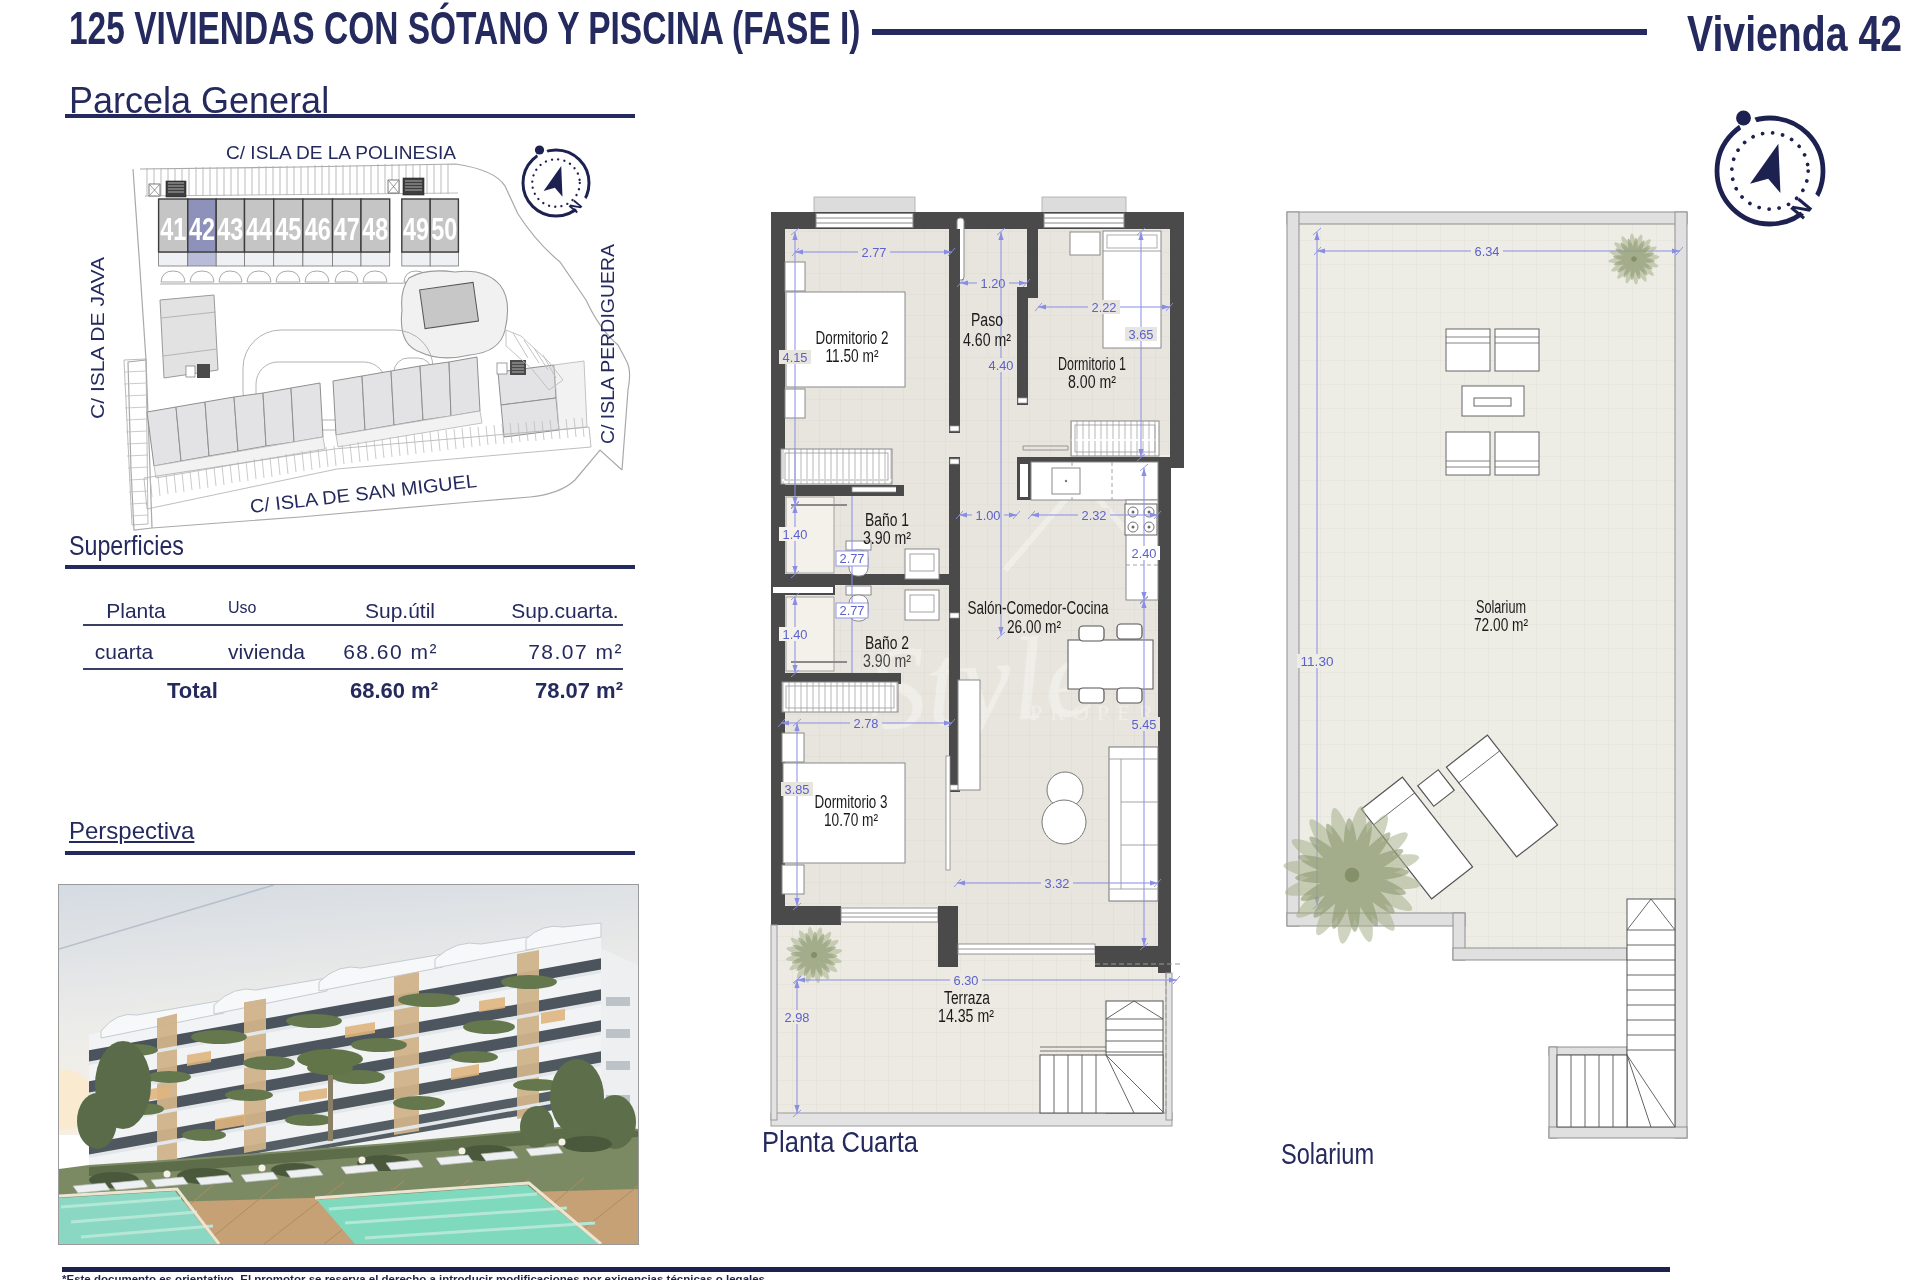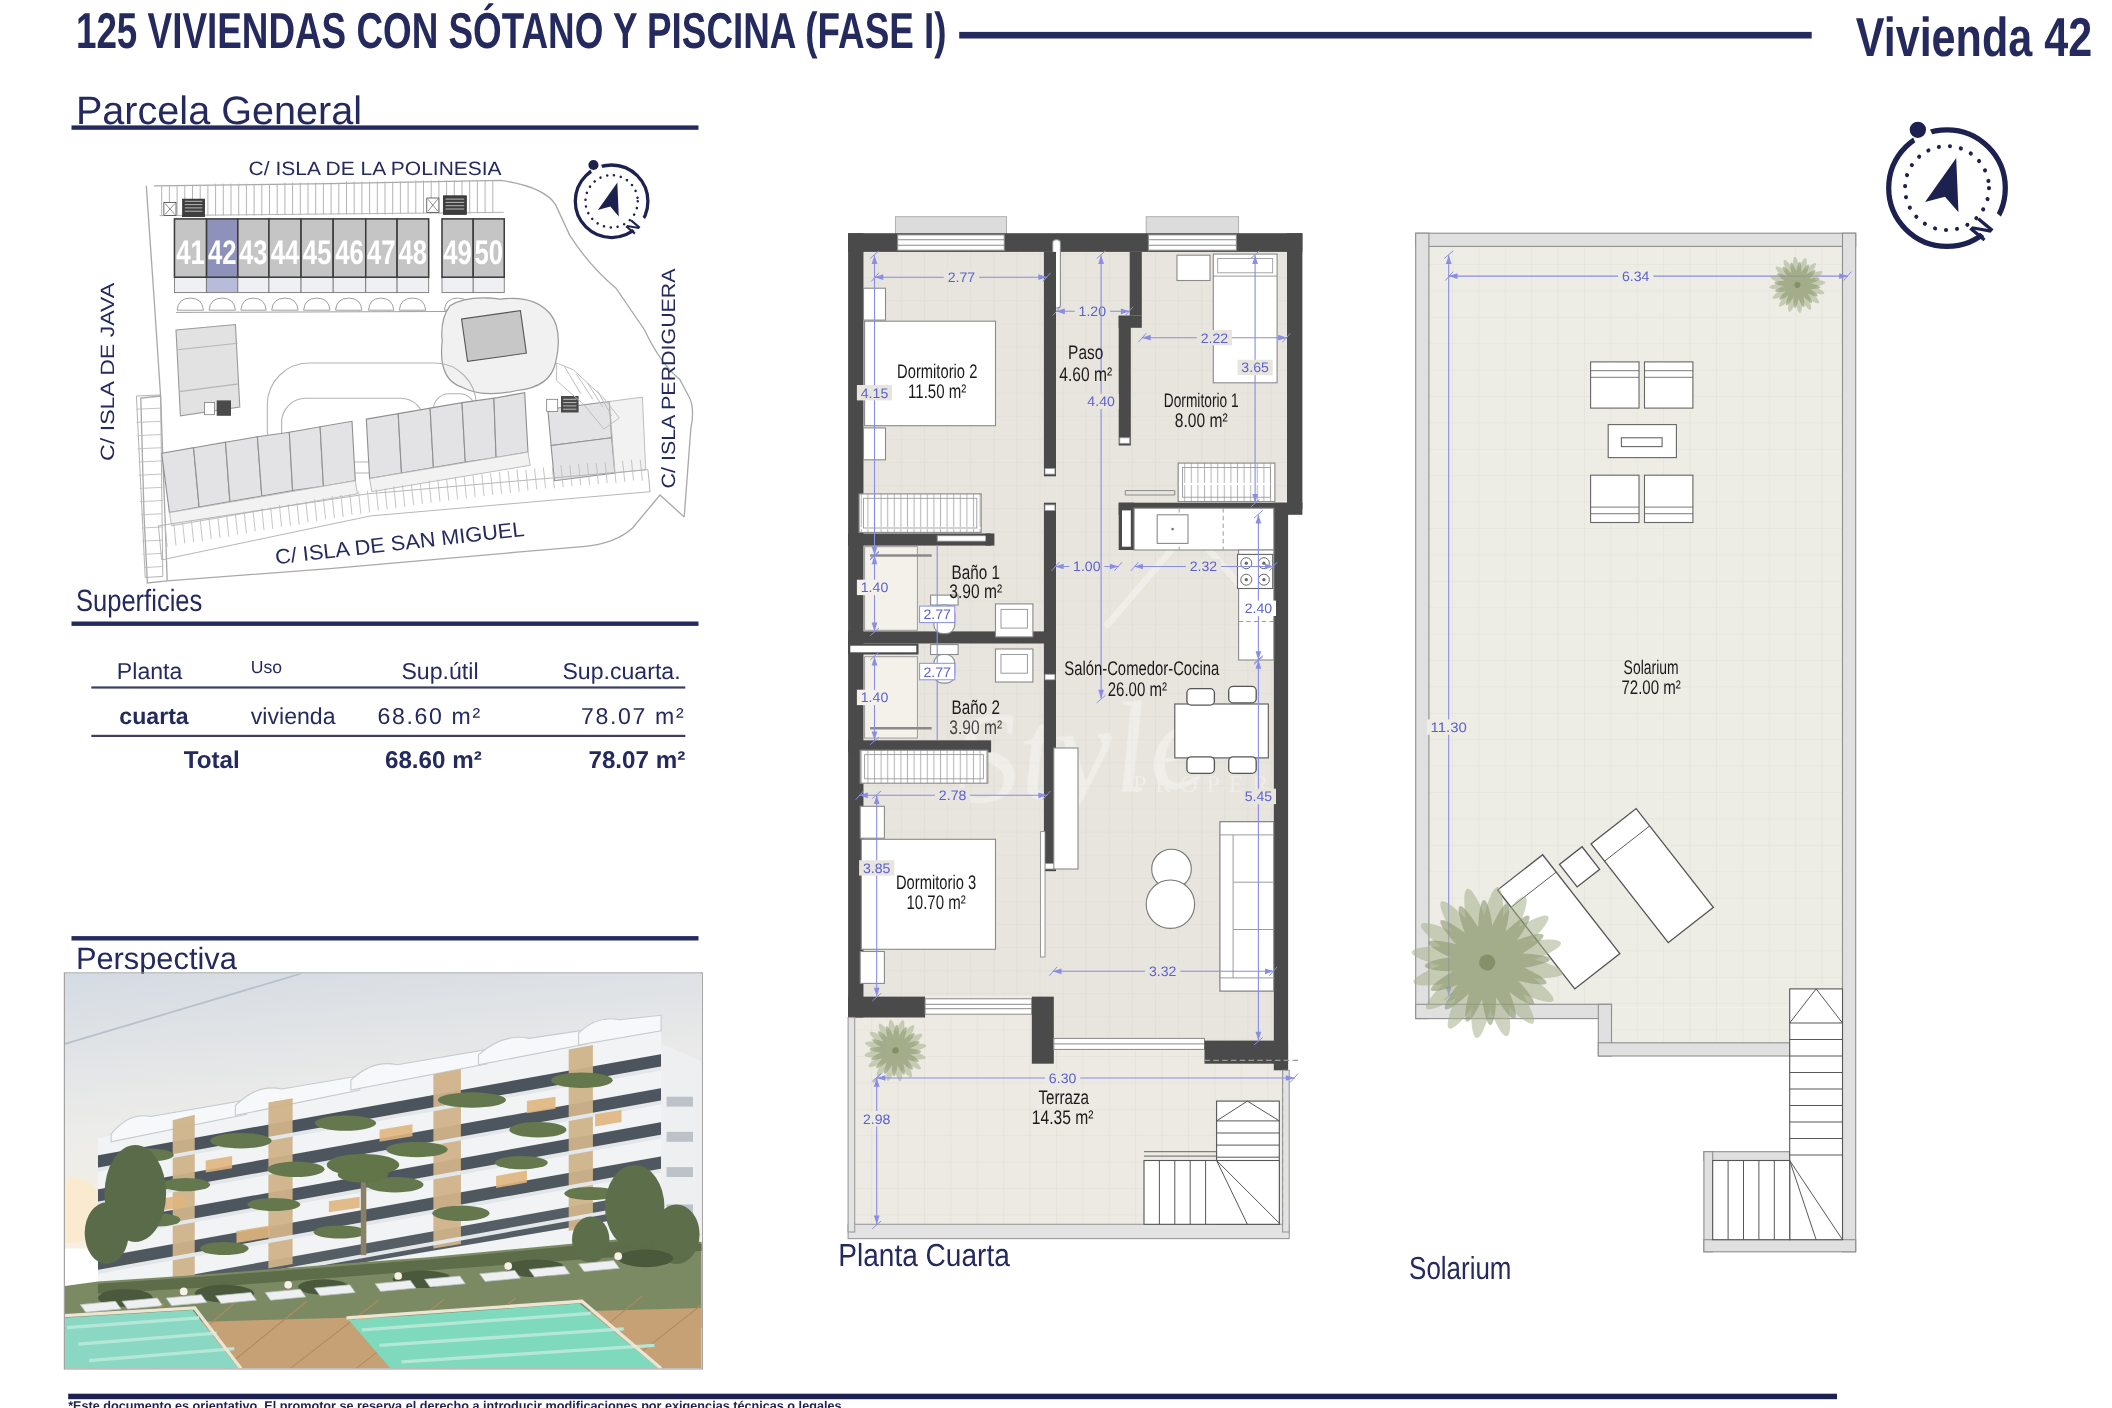--- a/index.html
+++ b/index.html
@@ -216,37 +216,37 @@
 <div class="abs navy" style="left:100px;top:599px;width:72px;text-align:center;font-size:21px;">Planta</div>
 
 <div class="abs navy" style="left:228px;top:599px;width:72px;text-align:left;font-size:16px;">Uso</div>
 
 <div class="abs navy" style="left:350px;top:599px;width:100px;text-align:center;font-size:21px;">Sup.útil</div>
 
 <div class="abs navy" style="left:505px;top:599px;width:120px;text-align:center;font-size:21px;">Sup.cuarta.</div>
 
 <div class="abs" style="left:83px;top:624px;width:540px;height:1.6px;background:#3a3f66;"></div>
 
-<div class="abs navy" style="left:104px;top:640px;width:72px;text-align:center;font-size:21px;font-weight:bold;">cuarta</div>
+<div class="abs navy" style="left:88px;top:640px;width:72px;text-align:center;font-size:21px;">cuarta</div>
 
 <div class="abs navy" style="left:228px;top:640px;width:72px;text-align:right;font-size:21px;">vivienda</div>
 
 <div class="abs navy" style="left:300px;top:640px;width:138px;text-align:right;font-size:21px;letter-spacing:1.5px;">68.60 m²</div>
 
 <div class="abs navy" style="left:485px;top:640px;width:138px;text-align:right;font-size:21px;letter-spacing:1.5px;">78.07 m²</div>
 
 <div class="abs" style="left:83px;top:668px;width:540px;height:1.6px;background:#3a3f66;"></div>
 
 <div class="abs navy" style="left:123px;top:678px;font-size:22px;font-weight:bold;margin-left:44px;">Total</div>
 
 <div class="abs navy" style="left:300px;top:678px;width:138px;text-align:right;font-size:22px;font-weight:bold;">68.60 m²</div>
 
 <div class="abs navy" style="left:485px;top:678px;width:138px;text-align:right;font-size:22px;font-weight:bold;">78.07 m²</div>
 
-<div class="abs navy" id="h-perspectiva" style="left:69px;top:856px;font-size:28px;">Perspectiva</div>
+<div class="abs navy" id="h-perspectiva" style="left:69px;top:817px;font-size:24px;text-decoration:underline;">Perspectiva</div>
 
 <div class="rule" style="left:65px;top:851px;width:570px;height:3.5px;"></div>
 
 <div class="abs" id="photo" style="left:58px;top:884px;width:579px;height:359px;border:1px solid #9a9a9a;overflow:hidden;">
 <svg width="579" height="359" viewBox="0 0 579 359">
   <defs>
     <linearGradient id="sky" x1="0" y1="0" x2="0.22" y2="1">
       <stop offset="0" stop-color="#d5dbe3"></stop>
           <stop offset="0.55" stop-color="#ecece9"></stop>
           <stop offset="1" stop-color="#f7f0e3"></stop>

